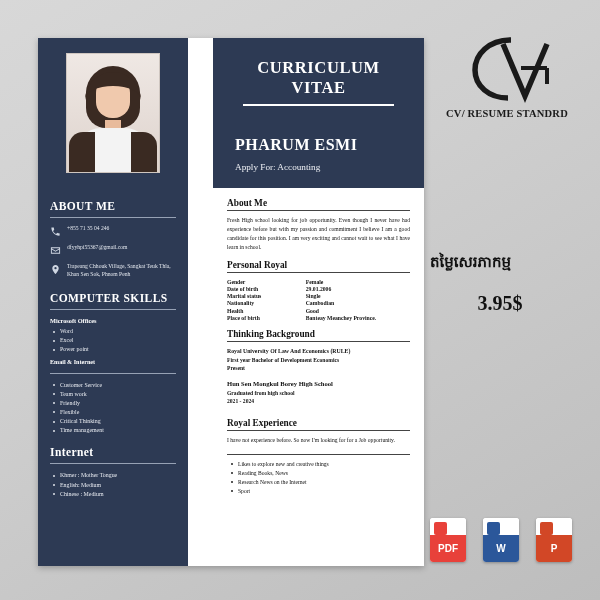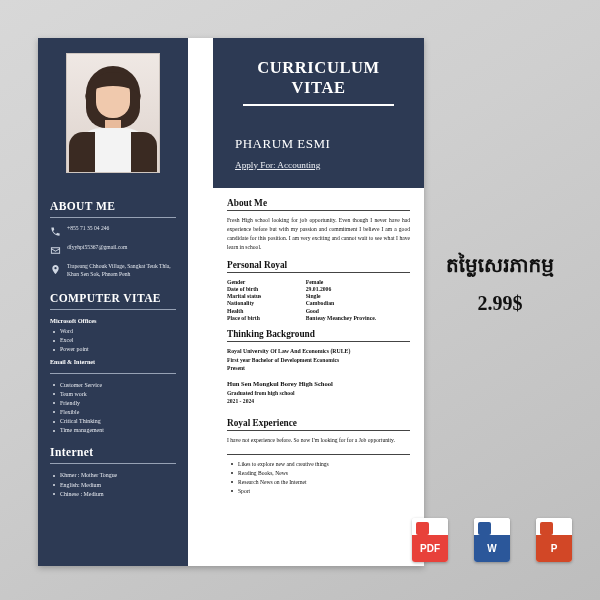--- a/index.html
+++ b/index.html
@@ -174,30 +174,29 @@
     text-align: center;
     margin: 4px 0 0 0;
     font-family: "Liberation Serif", serif;
   }
   .cv-title-rule {
     height: 1.5px;
     background: #ffffff;
     margin: 6px 14px 0 14px;
   }
   .cv-name {
-    font-size: 13px;
-    font-weight: normal;
+    font-size: 16px;
+    font-weight: bold;
     letter-spacing: .5px;
     margin: 30px 0 0 6px;
   }
   .cv-apply {
     font-size: 9.2px;
     margin: 8px 0 0 6px;
     color: #eef0f5;
-    text-decoration: underline;
   }
   .right-body {
     padding: 10px 14px 10px 14px;
     box-sizing: border-box;
     flex: 1;
     color: #111;
   }
   .rsec-title {
     font-size: 9.3px;
     font-weight: bold;
@@ -272,22 +271,22 @@
     color: #1a1a1a;
     letter-spacing: .2px;
     margin-top: 2px;
     font-family: "Liberation Serif", serif;
   }
   .price-khmer {
     position: absolute;
     right: 30px;
     top: 252px;
     width: 140px;
-    text-align: center;
-    font-size: 20px;
+    text-align: left;
+    font-size: 15px;
     font-weight: bold;
     color: #111;
     font-family: "DejaVu Sans", sans-serif;
   }
   .price-val {
     position: absolute;
     right: 30px;
     top: 292px;
     width: 140px;
     text-align: center;
@@ -296,21 +295,21 @@
     color: #111;
     font-family: "Liberation Serif", serif;
   }
 
   
   .files {
     position: absolute;
     right: 28px;
     bottom: 38px;
     display: flex;
-    gap: 26px;
+    gap: 17px;
   }
   .fileicon {
     width: 36px;
     height: 44px;
     border-radius: 3px;
     position: relative;
     box-shadow: 0 1px 3px rgba(0,0,0,.3);
     background: #fff;
     overflow: hidden;
   }
@@ -386,21 +385,21 @@
           <span class="c-icon">
             <svg viewBox="0 0 24 24">
                 <path d="M12 2C8.1 2 5 5.1 5 9c0 5.2 7 13 7 13s7-7.8 7-13c0-3.9-3.1-7-7-7zm0 9.5A2.5 2.5 0 1 1 12 6.5a2.5 2.5 0 0 1 0 5z"></path>
               </svg>
           </span>
           <span class="c-text">Trapeang Chhouk Village, Sangkat Teuk Thla, Khan Sen Sok, Phnom Penh</span>
         </div>
 
         <div class="gap-sm"></div>
 
-        <div class="lsec-title">COMPUTER VITAE</div>
+        <div class="lsec-title">COMPUTER SKILLS</div>
         <div class="lsec-rule"></div>
         <div class="skill-head">Microsoft Offices</div>
         <ul class="dots">
           <li>Word</li>
           <li>Excel</li>
           <li>Power point</li>
         </ul>
         <div class="mini-note">Email &amp;  Internet</div>
 
         <div class="lsec-rule"></div>
@@ -494,23 +493,34 @@
         <ul class="rdots">
           <li>Likes to explore new and creative things</li>
           <li>Reading Books, News</li>
           <li>Research News on the Internet</li>
           <li>Sport</li>
         </ul>
       </div>
     </div>
   </div>
 
+  <div class="brand">
+    <div class="brand-mark">
+      <svg width="112" height="72" viewBox="0 0 112 72">
+        <path d="M60 6 C38 6, 24 20, 24 36 C24 52, 38 64, 57 64" fill="none" stroke="#1a1a1a" stroke-width="5.5"></path>
+        <path d="M52 10 L74 62 L96 10" fill="none" stroke="#1a1a1a" stroke-width="5.5"></path>
+        <path d="M70 34 L96 34" fill="none" stroke="#1a1a1a" stroke-width="4"></path>
+        <path d="M96 34 L96 50" fill="none" stroke="#1a1a1a" stroke-width="4"></path>
+      </svg>
+    </div>
+    <div class="brand-text">CV/ RESUME STANDRD</div>
+  </div>
 
   <div class="price-khmer">តម្លៃសេរភាកម្ម</div>
-  <div class="price-val">2.99$</div>
+  <div class="price-val">3.95$</div>
 
   <div class="files">
 
     <div class="fileicon">
       <div class="fi-top"></div>
       <div class="fi-badge" style="background:#e8413a"></div>
       <div class="fi-label" style="background:#e8413a">PDF</div>
     </div>
 
     <div class="fileicon">

